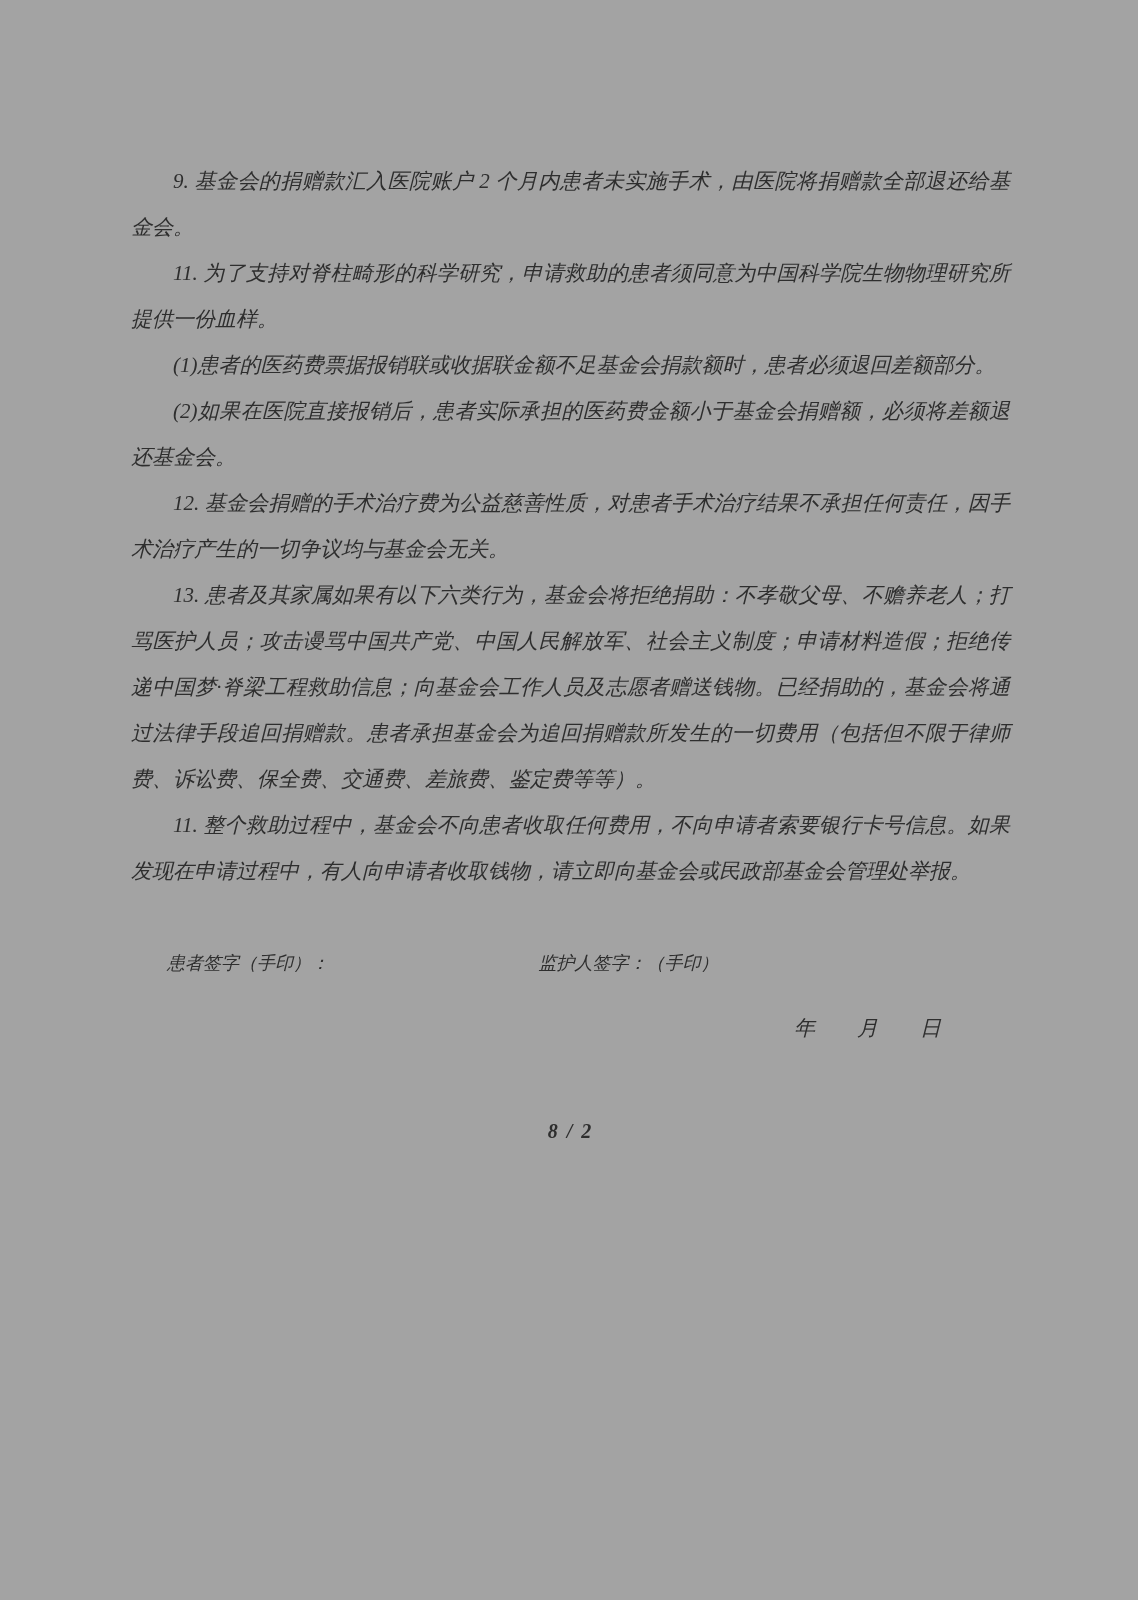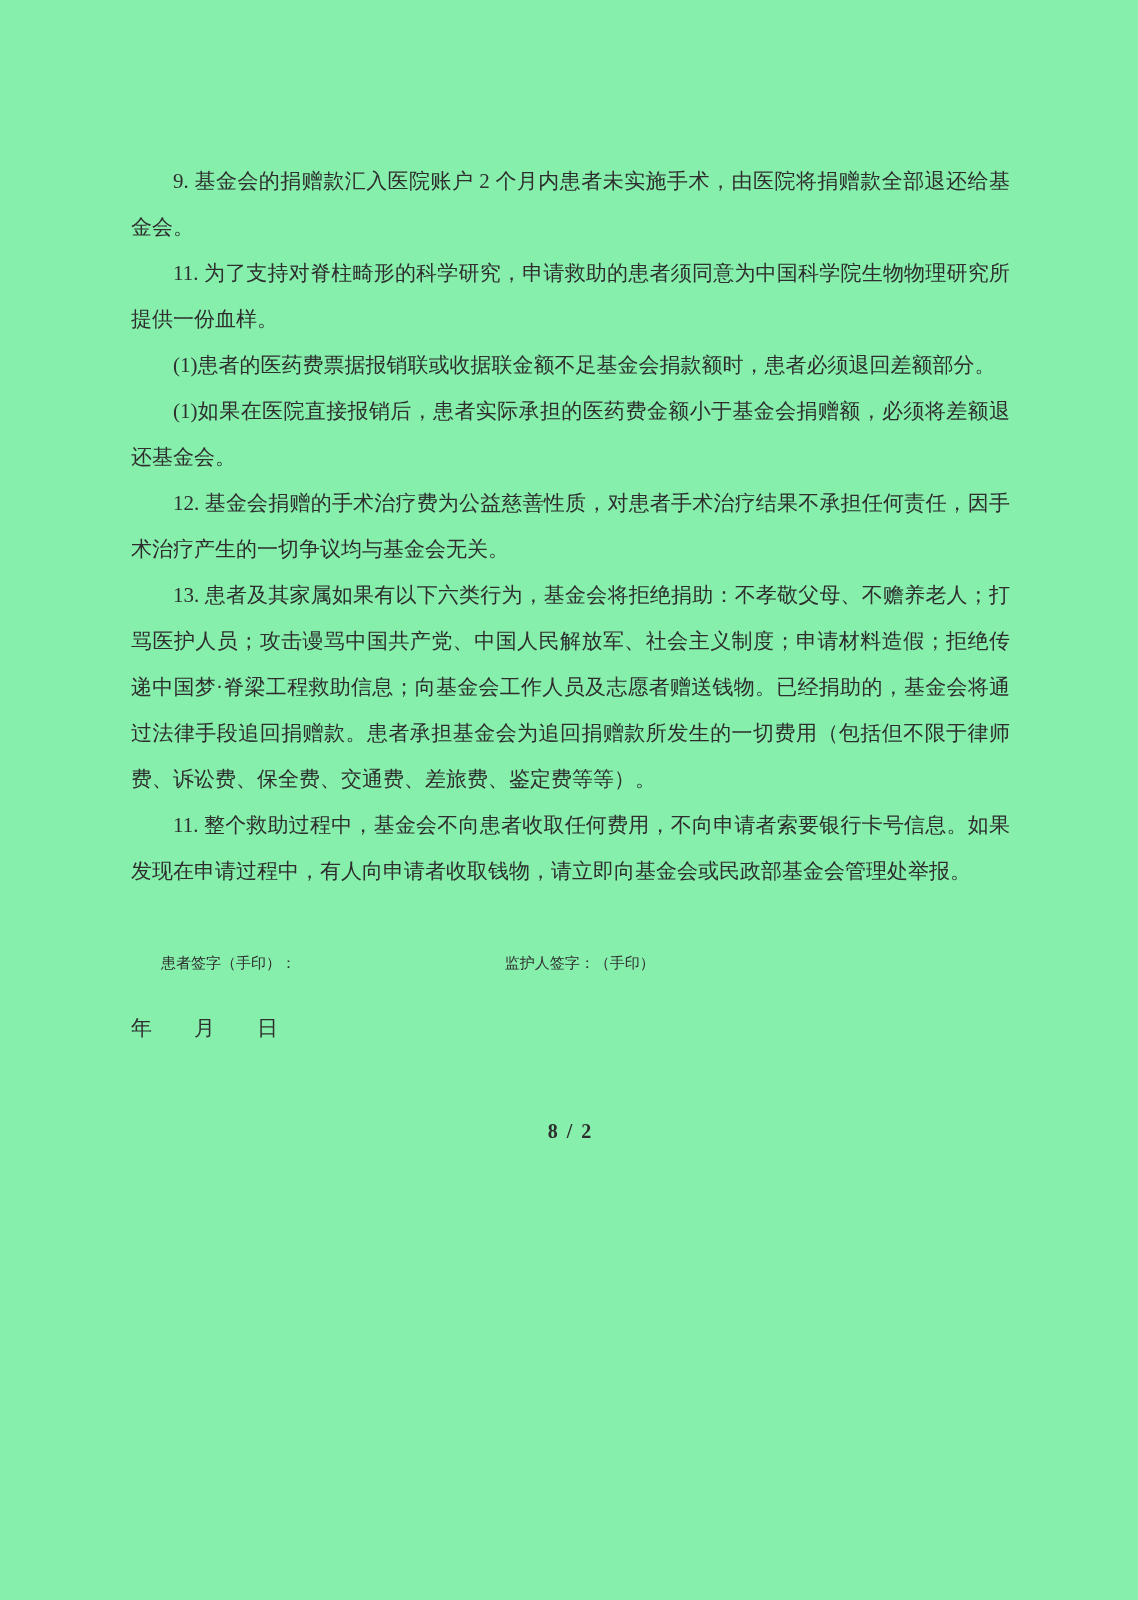--- a/index.html
+++ b/index.html
@@ -5,26 +5,27 @@
   html, body {
     margin: 0;
     padding: 0;
     background: #ffffff;
   }
   .page {
     position: relative;
     width: 1138px;
     height: 1600px;
     margin: 0 auto;
-    background: #86efac;
+    background: #a3a3a3;
     box-sizing: border-box;
     padding: 158px 128px 0 131px;
     font-family: "Liberation Serif", "DejaVu Serif", serif;
     color: #2e2e2e;
     overflow: hidden;
+    font-style: italic;
   }
   .para {
     margin: 0;
     font-size: 21px;
     line-height: 46px;
     text-align: justify;
     text-justify: inter-ideograph;
     text-indent: 2em;
     word-break: break-all;
   }
@@ -32,54 +33,55 @@
     margin: 0;
     font-size: 21px;
     line-height: 46px;
     text-indent: 2em;
     font-weight: bold;
     font-family: "Liberation Sans", "DejaVu Sans", sans-serif;
     color: #222222;
   }
   .signature-row {
     margin-top: 46px;
-    font-size: 15px;
+    font-size: 18px;
     line-height: 46px;
     white-space: nowrap;
   }
   .signature-row .patient {
     margin-left: 2em;
   }
   .signature-row .guardian {
     margin-left: 205px;
   }
   .date-row {
     margin-top: 19px;
     font-size: 21px;
     line-height: 46px;
+    text-align: right;
     padding-right: 69px;
   }
   .footer {
     margin-top: 68px;
     text-align: center;
     font-size: 20px;
     font-weight: bold;
     line-height: 24px;
     letter-spacing: 2px;
   }
 </style>
 </head>
 <body>
 
 <div class="page">
 
   <p class="para">9. 基金会的捐赠款汇入医院账户 2 个月内患者未实施手术，由医院将捐赠款全部退还给基金会。</p>
   <p class="para">11. 为了支持对脊柱畸形的科学研究，申请救助的患者须同意为中国科学院生物物理研究所提供一份血样。</p>
   <p class="para">(1)患者的医药费票据报销联或收据联金额不足基金会捐款额时，患者必须退回差额部分。</p>
-  <p class="para">(1)如果在医院直接报销后，患者实际承担的医药费金额小于基金会捐赠额，必须将差额退还基金会。</p>
+  <p class="para">(2)如果在医院直接报销后，患者实际承担的医药费金额小于基金会捐赠额，必须将差额退还基金会。</p>
   <p class="para">12. 基金会捐赠的手术治疗费为公益慈善性质，对患者手术治疗结果不承担任何责任，因手术治疗产生的一切争议均与基金会无关。</p>
   <p class="para">13. 患者及其家属如果有以下六类行为，基金会将拒绝捐助：不孝敬父母、不赡养老人；打骂医护人员；攻击谩骂中国共产党、中国人民解放军、社会主义制度；申请材料造假；拒绝传递中国梦·脊梁工程救助信息；向基金会工作人员及志愿者赠送钱物。已经捐助的，基金会将通过法律手段追回捐赠款。患者承担基金会为追回捐赠款所发生的一切费用（包括但不限于律师费、诉讼费、保全费、交通费、差旅费、鉴定费等等）。</p>
   <p class="para">11. 整个救助过程中，基金会不向患者收取任何费用，不向申请者索要银行卡号信息。如果发现在申请过程中，有人向申请者收取钱物，请立即向基金会或民政部基金会管理处举报。</p>
 
 
   <div class="signature-row">
     <span class="patient">患者签字（手印）：</span>
     <span class="guardian">监护人签字：（手印）</span>
   </div>
 

